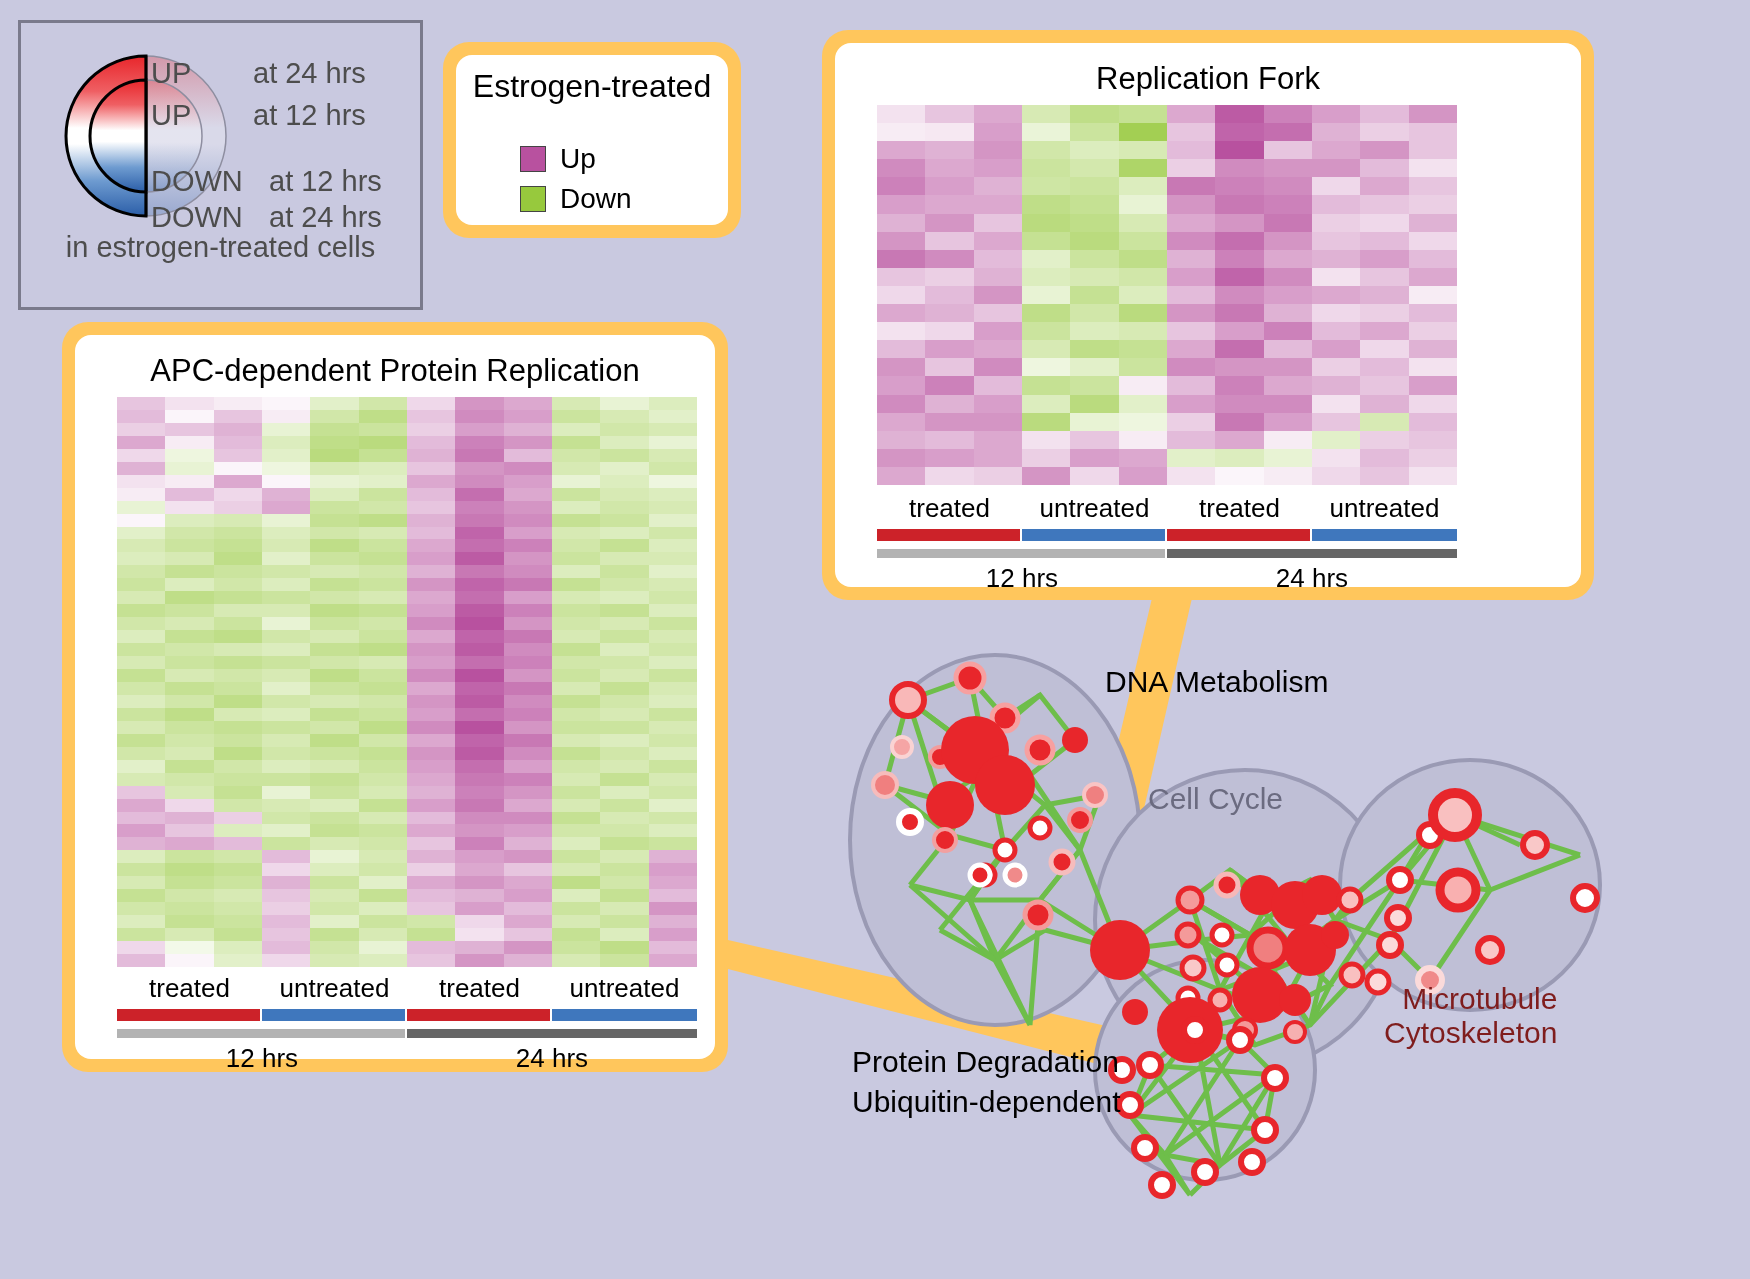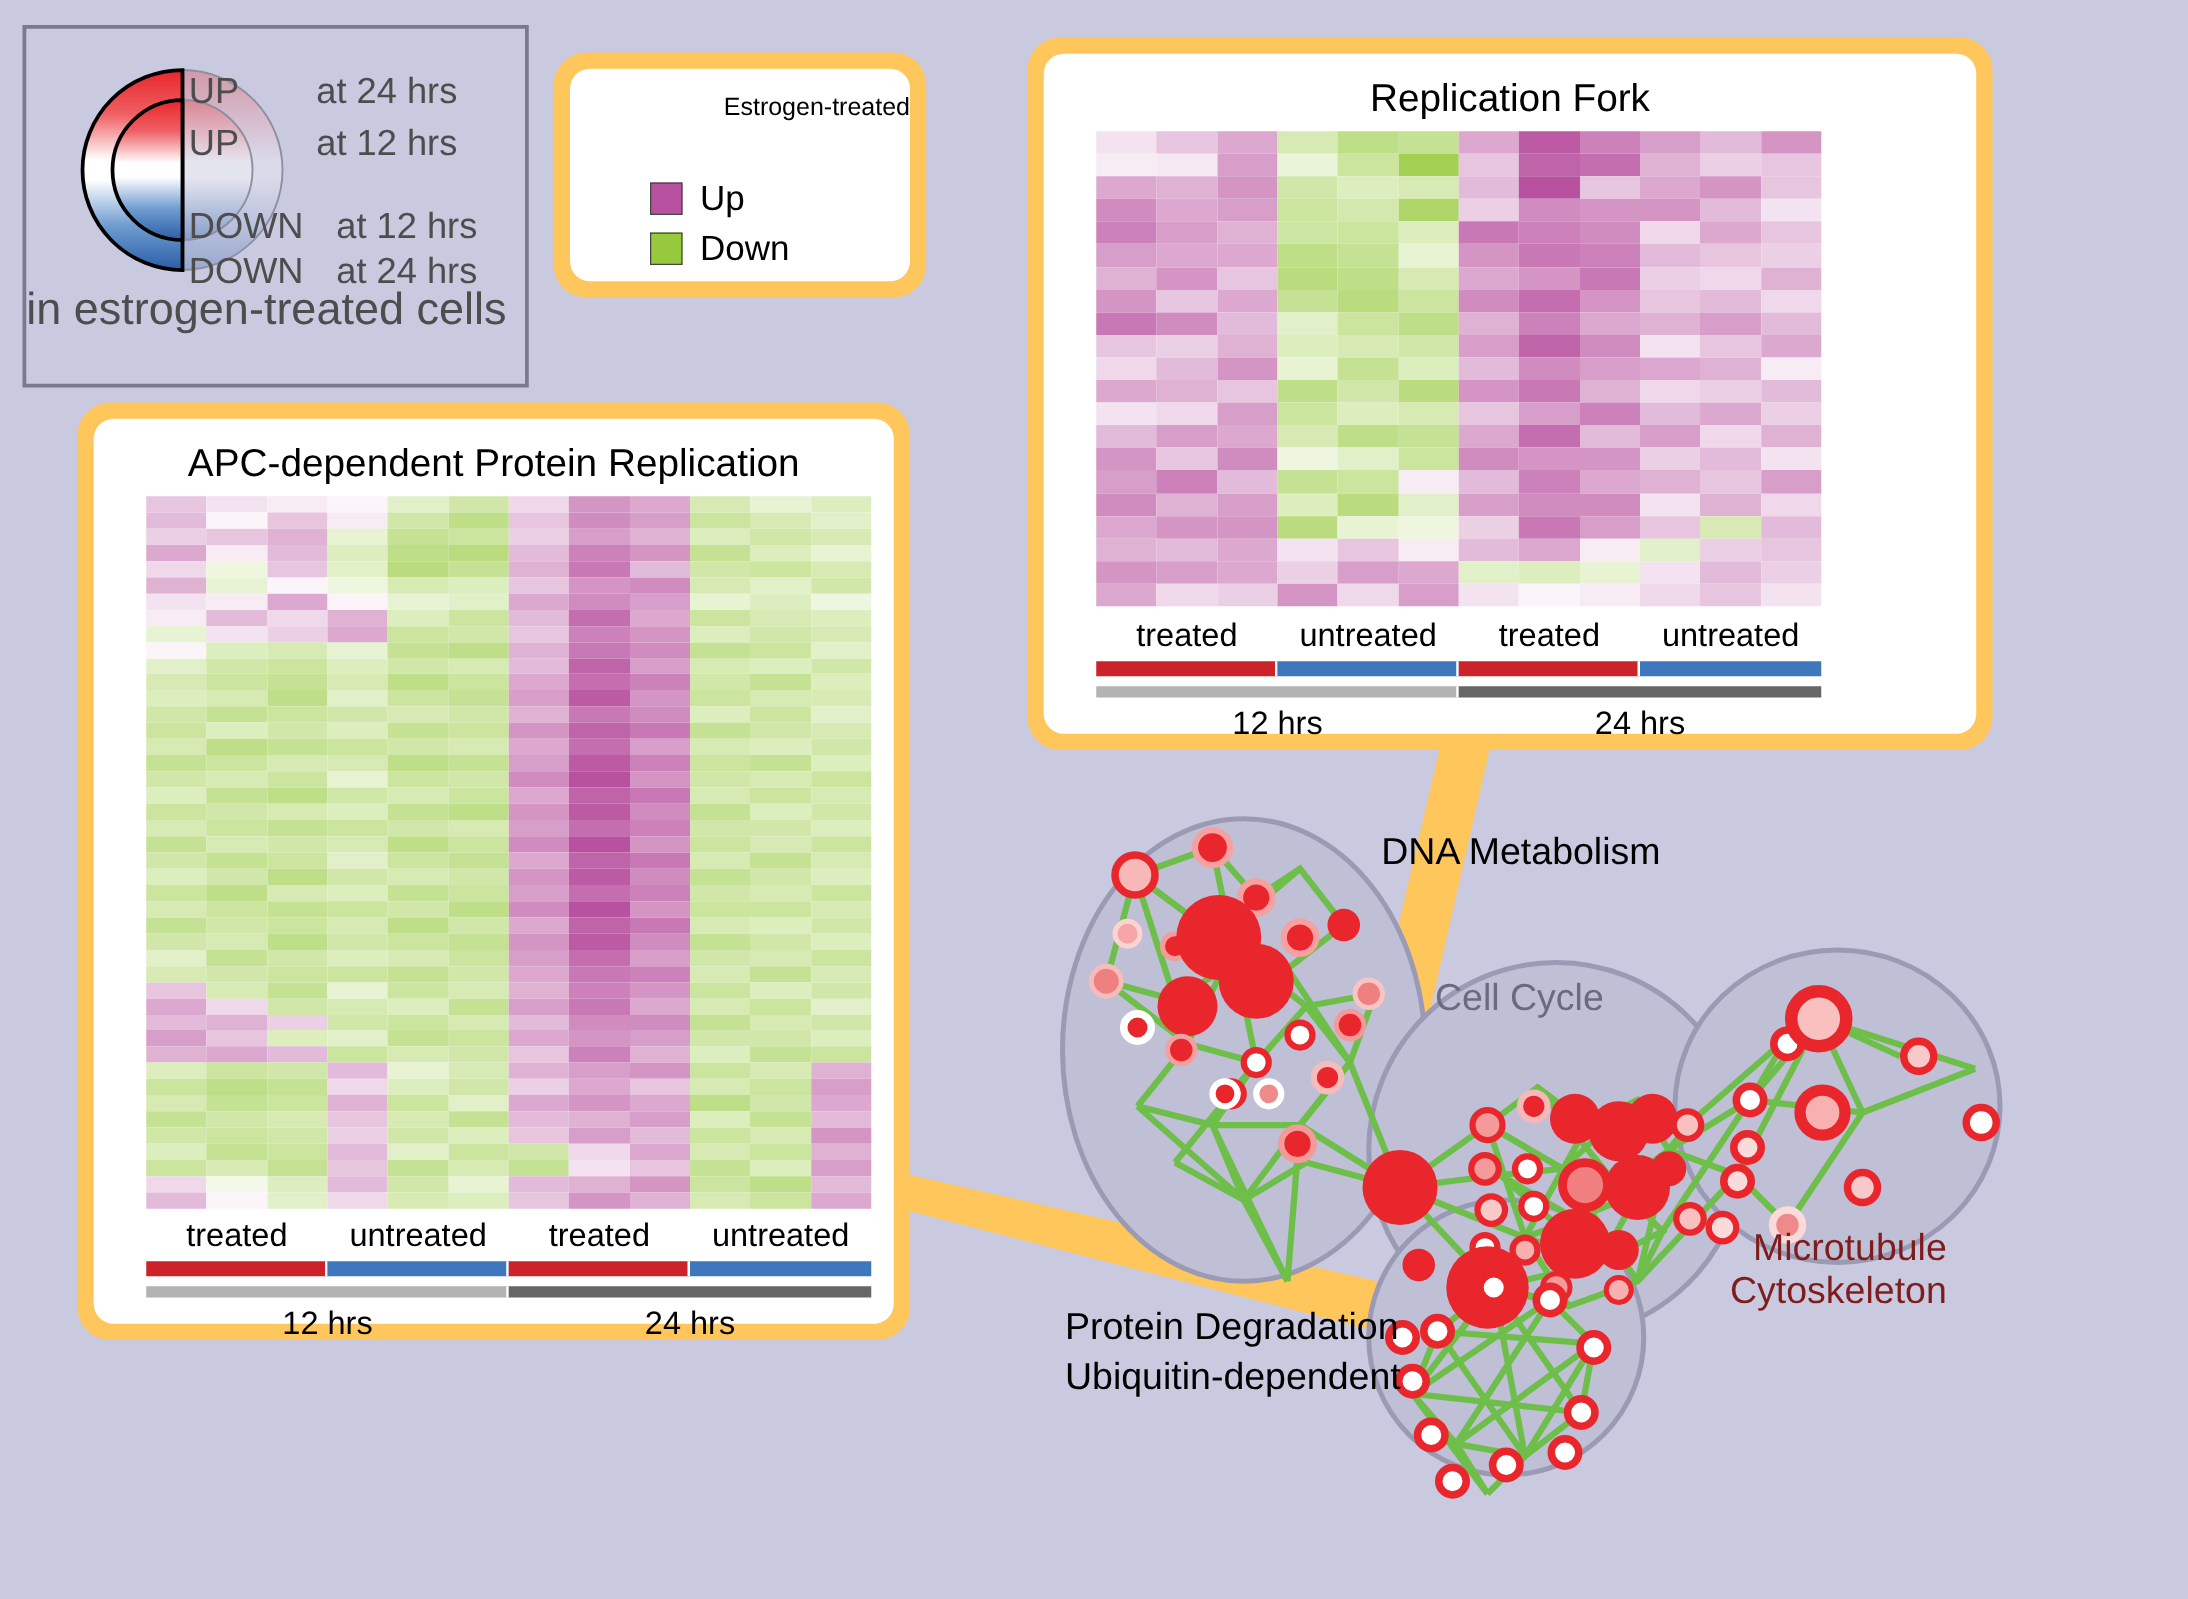--- a/index.html
+++ b/index.html
@@ -12,40 +12,40 @@
   .abs{position:absolute;}
 
   
   #key-box{
     left:18px;top:20px;width:405px;height:290px;
     background:#c9c9e0;border:3px solid #7a7a8c;box-sizing:border-box;
   }
   #key-ring{left:40px;top:28px;width:170px;height:170px;}
   .key-row{position:absolute;color:#4d4d4d;font-size:29px;white-space:nowrap;}
   .key-lbl{position:absolute;color:#4d4d4d;font-size:29px;}
-  #key-footer{position:absolute;left:0;top:205px;width:100%;
-    color:#4d4d4d;font-size:36px;line-height:38px;}
+  #key-footer{position:absolute;left:0;top:205px;width:100%;text-align:center;
+    color:#4d4d4d;font-size:29px;line-height:38px;}
 
   
   .card{
     background:#ffc65c;border-radius:26px;box-sizing:border-box;padding:13px;
   }
   .card-inner{
     background:#ffffff;border-radius:16px;width:100%;height:100%;
     box-sizing:border-box;position:relative;
   }
   .card-title{
     position:absolute;left:0;right:0;text-align:center;
     font-size:31px;color:#000;font-weight:400;
   }
 
   
   #legend-card{left:443px;top:42px;width:298px;height:196px;}
-  #legend-card .lg-t{position:absolute;left:0;right:0;top:14px;text-align:right;
-      font-size:20px;line-height:34px;color:#000;}
+  #legend-card .lg-t{position:absolute;left:0;right:0;top:14px;text-align:center;
+      font-size:32px;line-height:34px;color:#000;}
   .lg-item{position:absolute;display:flex;align-items:center;gap:14px;font-size:28px;color:#000;}
   .swatch{width:26px;height:26px;border:1.5px solid #444;box-sizing:border-box;display:inline-block;}
 
   
   .hm{position:absolute;display:grid;}
   .hm div{width:100%;height:100%;}
 
   
   .grp-labels{position:absolute;display:grid;font-size:26px;color:#000;text-align:center;}
   .bar-row{position:absolute;display:grid;}

